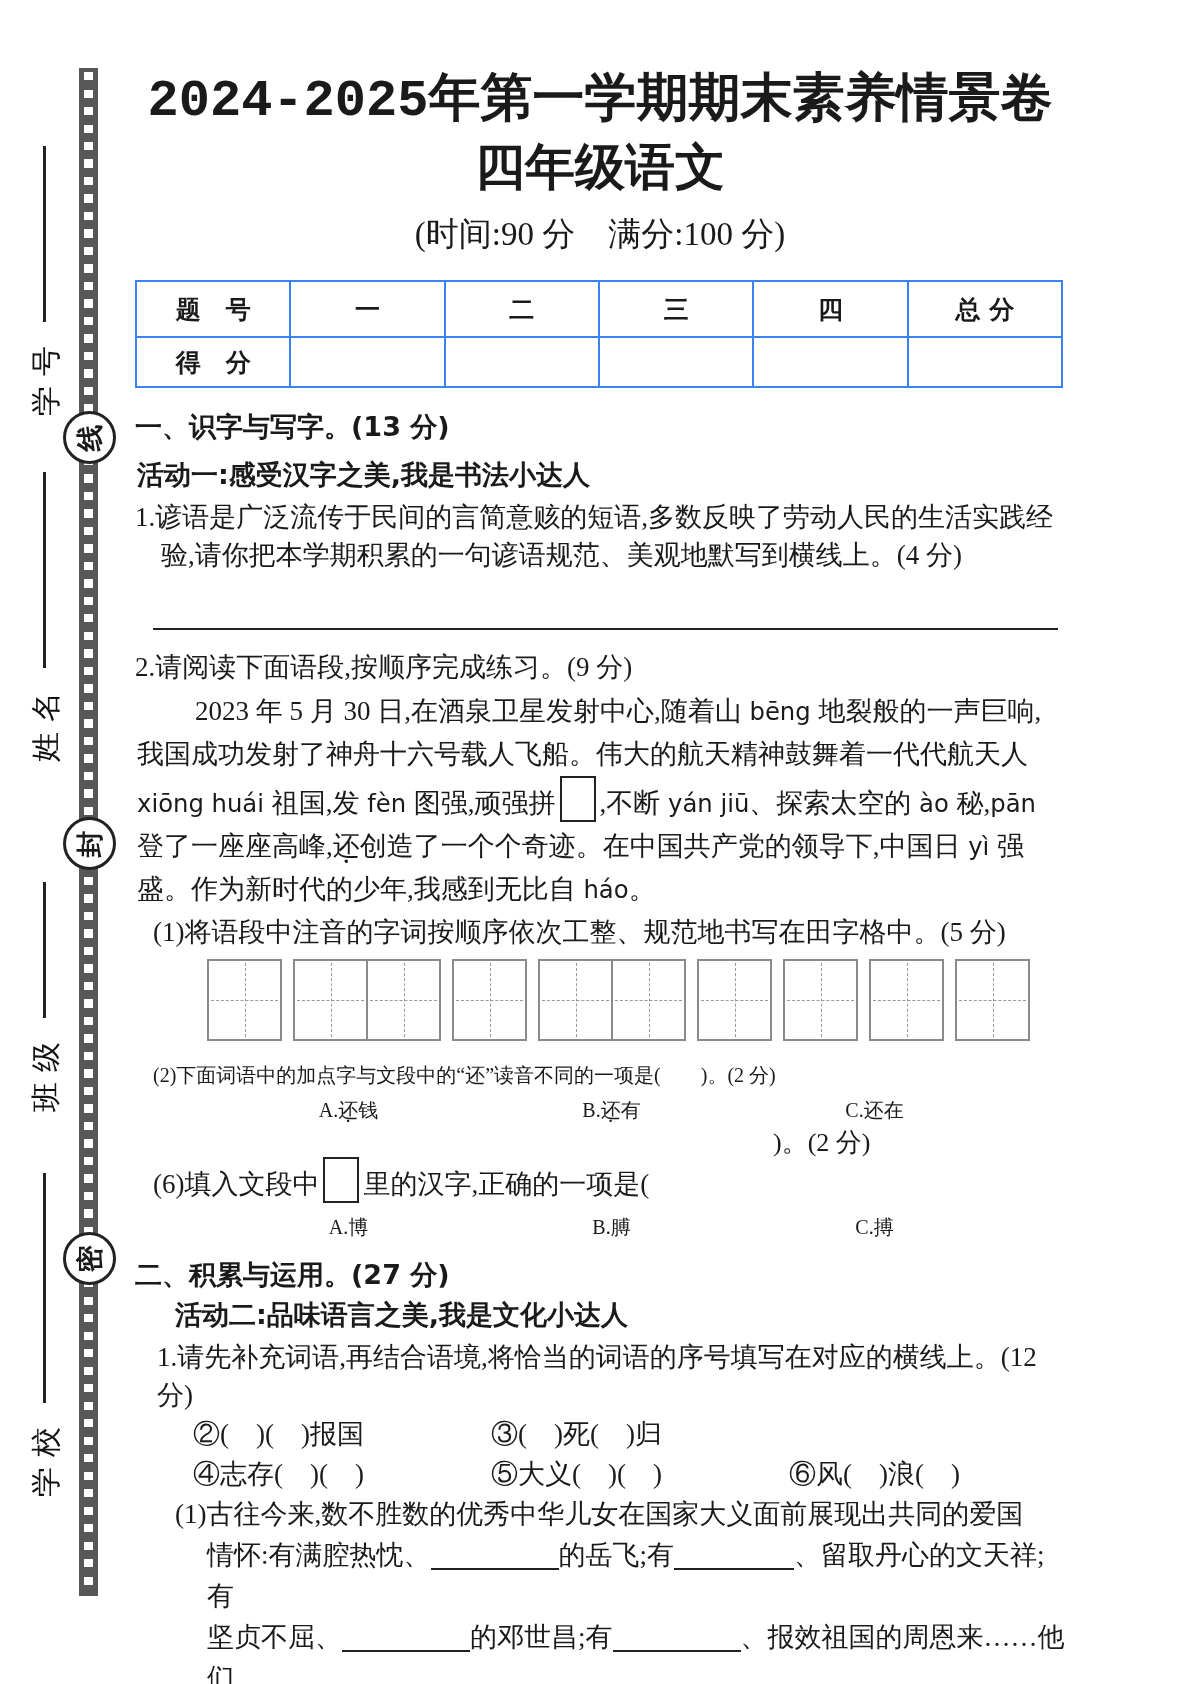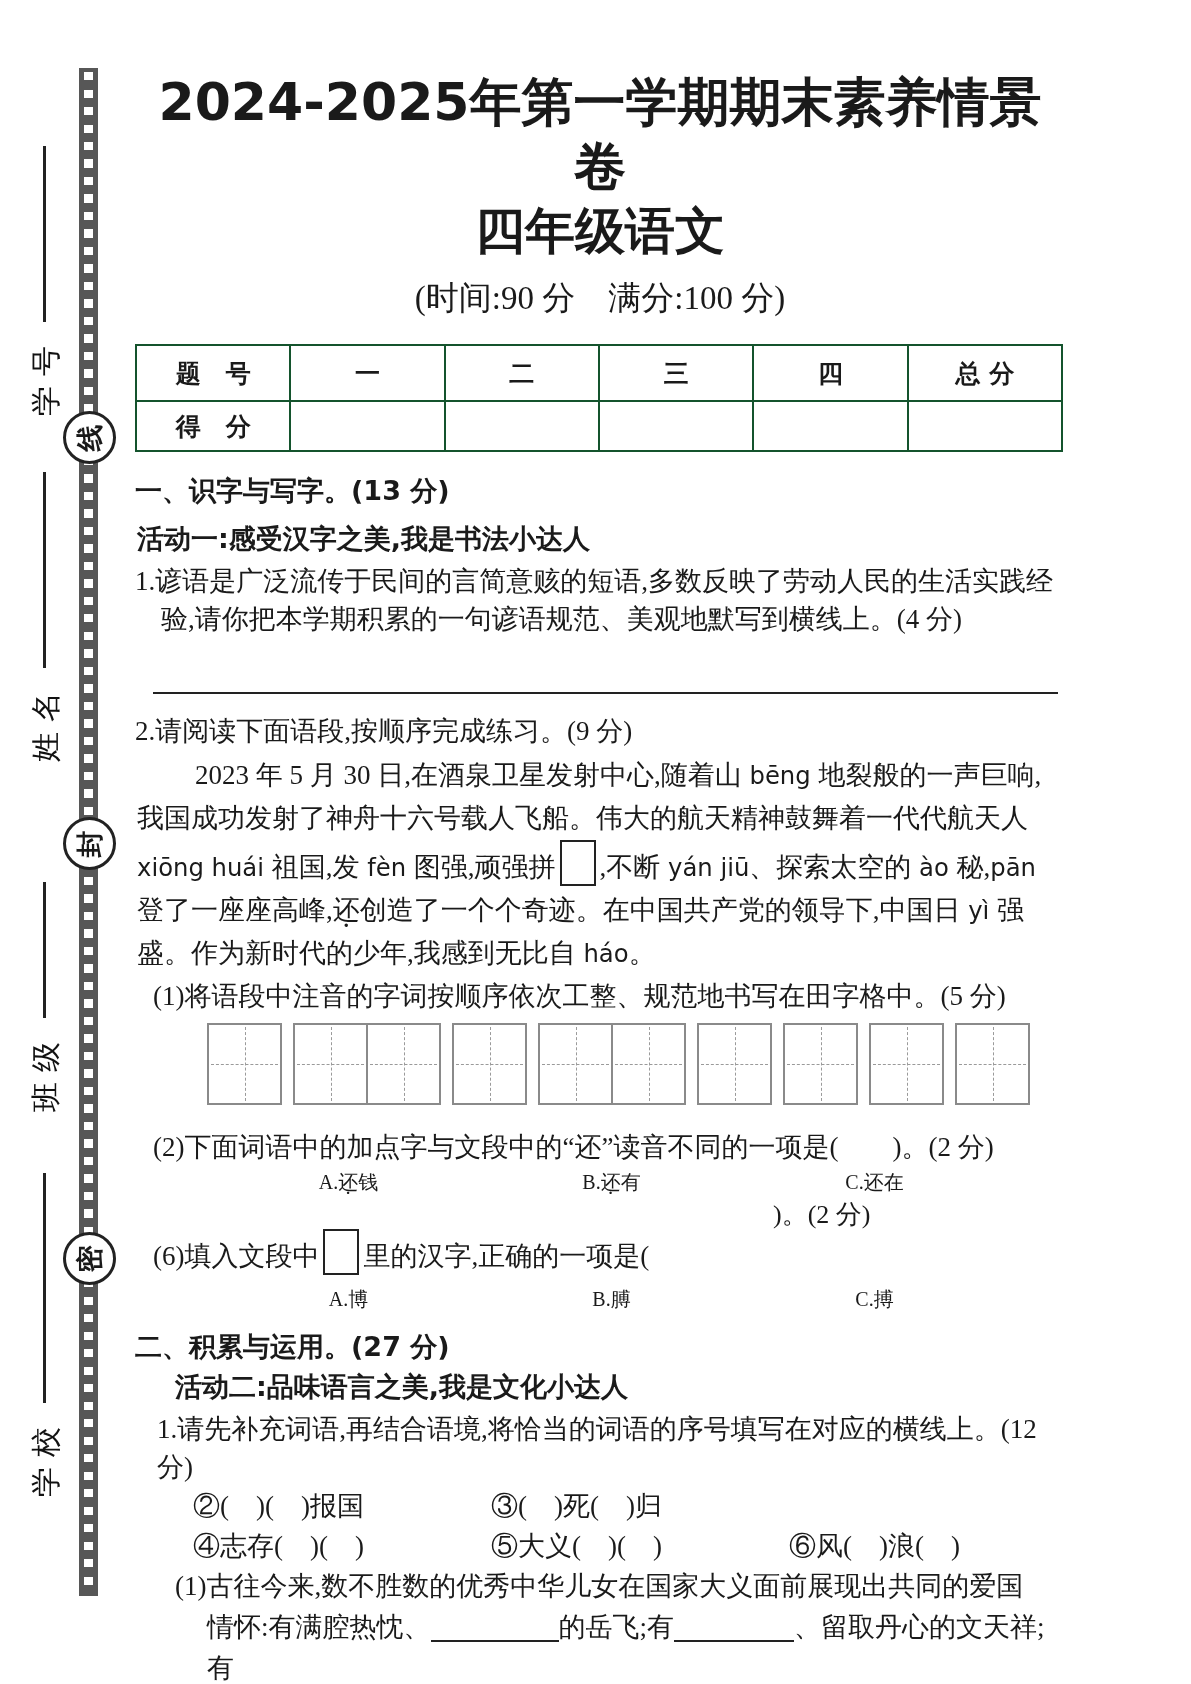--- a/index.html
+++ b/index.html
@@ -11,26 +11,26 @@
         background:repeating-linear-gradient(to bottom,#fff 0 8px,transparent 8px 17.5px);}
   .vlabel{position:absolute;transform:rotate(-90deg);transform-origin:0 0;white-space:nowrap;
         font-size:30px;letter-spacing:10px;color:#111;}
   .vline{display:inline-block;border-bottom:3px solid #222;height:4px;vertical-align:10px;margin-left:14px;}
   .seal{position:absolute;left:63px;width:47px;height:47px;border:3px solid #222;border-radius:50%;
         background:#fff;display:flex;align-items:center;justify-content:center;font-size:27px;font-weight:bold;z-index:3;}
   .seal span{transform:rotate(-90deg);display:block;}
   
   .content{position:absolute;left:135px;top:0;width:930px;padding-top:70px;}
   .hei{font-family:"DejaVu Sans","Liberation Sans",sans-serif;font-weight:bold;}
-  .title1{font-size:52px;line-height:64px;text-align:center;letter-spacing:0px;font-weight:900;}
+  .title1{font-size:52px;line-height:64px;text-align:center;letter-spacing:0px;font-weight:900;font-family:Liberation Mono, monospace;}
   .title2{font-size:50px;line-height:62px;text-align:center;margin-top:2px;font-weight:900;}
   .subtitle{font-size:33px;line-height:40px;text-align:center;margin-top:16px;}
   
   table.score{border-collapse:collapse;margin-top:26px;width:928px;table-layout:fixed;}
-  table.score td{border:2px solid #14532d;text-align:center;font-size:25px;padding:0;}
+  table.score td{border:2px solid #3b82f6;text-align:center;font-size:25px;padding:0;}
   table.score tr:first-child td{height:54px;}
   table.score tr:last-child td{height:48px;}
   .sec-h{font-size:27px;line-height:34px;margin-top:22px;}
   .act-h{font-size:27px;line-height:34px;margin-top:14px;padding-left:2px;}
   .bodyl{font-size:27px;line-height:38px;}
   .q1l1{margin-top:6px;}
   .q1l2{padding-left:26px;}
   .ans-line{margin-top:54px;margin-left:18px;width:905px;border-bottom:2px solid #222;height:0;}
   .q2{margin-top:18px;}
   .passage{margin-top:4px;font-size:27px;line-height:43px;padding-left:2px;}
@@ -41,21 +41,21 @@
   .dotc::after{content:"·";position:absolute;left:50%;transform:translateX(-50%);bottom:-0.72em;
         font-size:0.78em;font-weight:bold;}
   .sub1{font-size:27px;line-height:38px;margin-top:2px;padding-left:18px;}
   
   .tzg{display:flex;gap:11px;margin-top:8px;margin-left:72px;}
   .tzg-group{display:flex;border:2px solid #8a8a8a;background:#fff;}
   .tzg-cell{width:71px;height:78px;position:relative;}
   .tzg-cell + .tzg-cell{border-left:2px solid #8a8a8a;}
   .tzg-cell::before{content:"";position:absolute;left:50%;top:2px;bottom:2px;border-left:1.5px dashed #9a9a9a;}
   .tzg-cell::after{content:"";position:absolute;top:50%;left:2px;right:2px;border-top:1.5px dashed #9a9a9a;}
-  .sub2{font-size:27px;line-height:36px;margin-top:24px;padding-left:18px;}
+  .sub2{font-size:20px;line-height:36px;margin-top:16px;padding-left:18px;}
   .optrow{display:flex;padding-left:82px;font-size:20px;line-height:34px;text-align:center;}
   .optrow .opt{width:263px;}
   .wrap-close{font-size:26px;line-height:28px;margin-top:2px;margin-left:638px;}
   .sub3{font-size:27px;line-height:40px;padding-left:18px;}
   .optrow2{margin-top:6px;}
   .sec2-h{margin-top:14px;}
   .act2{margin-top:6px;padding-left:40px;}
   .q12{font-size:27px;line-height:38px;margin-top:6px;padding-left:22px;}
   .wrow{display:flex;padding-left:58px;font-size:27px;line-height:40px;}
   .wrow .wi0{width:298px;}

